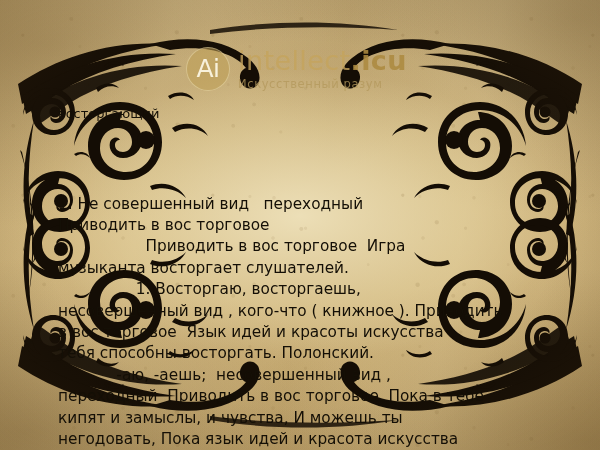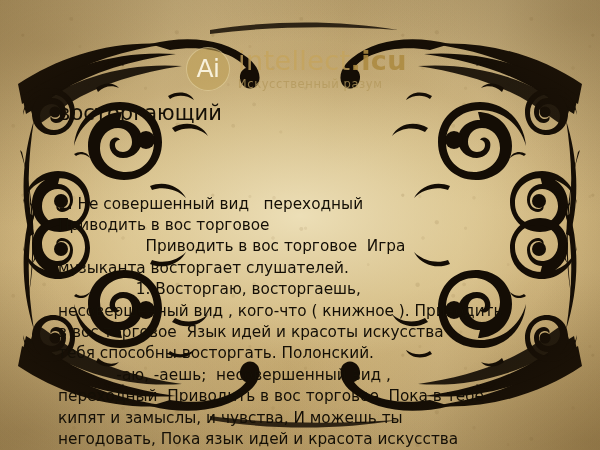--- a/index.html
+++ b/index.html
@@ -118,21 +118,21 @@
     top: 60px;
     width: 492px;
     color: #140f06;
     font-size: 15.3px;
     line-height: 21.4px;
     white-space: pre-wrap;
     z-index: 3;
   }
   .headword {
     display: block;
-    font-size: 21px;
+    font-size: 13px;
     line-height: 21px;
     margin-bottom: 27px;
   }
   .para { display: block; }
 </style>
 </head>
 <body>
 
 <div id="page">
 

